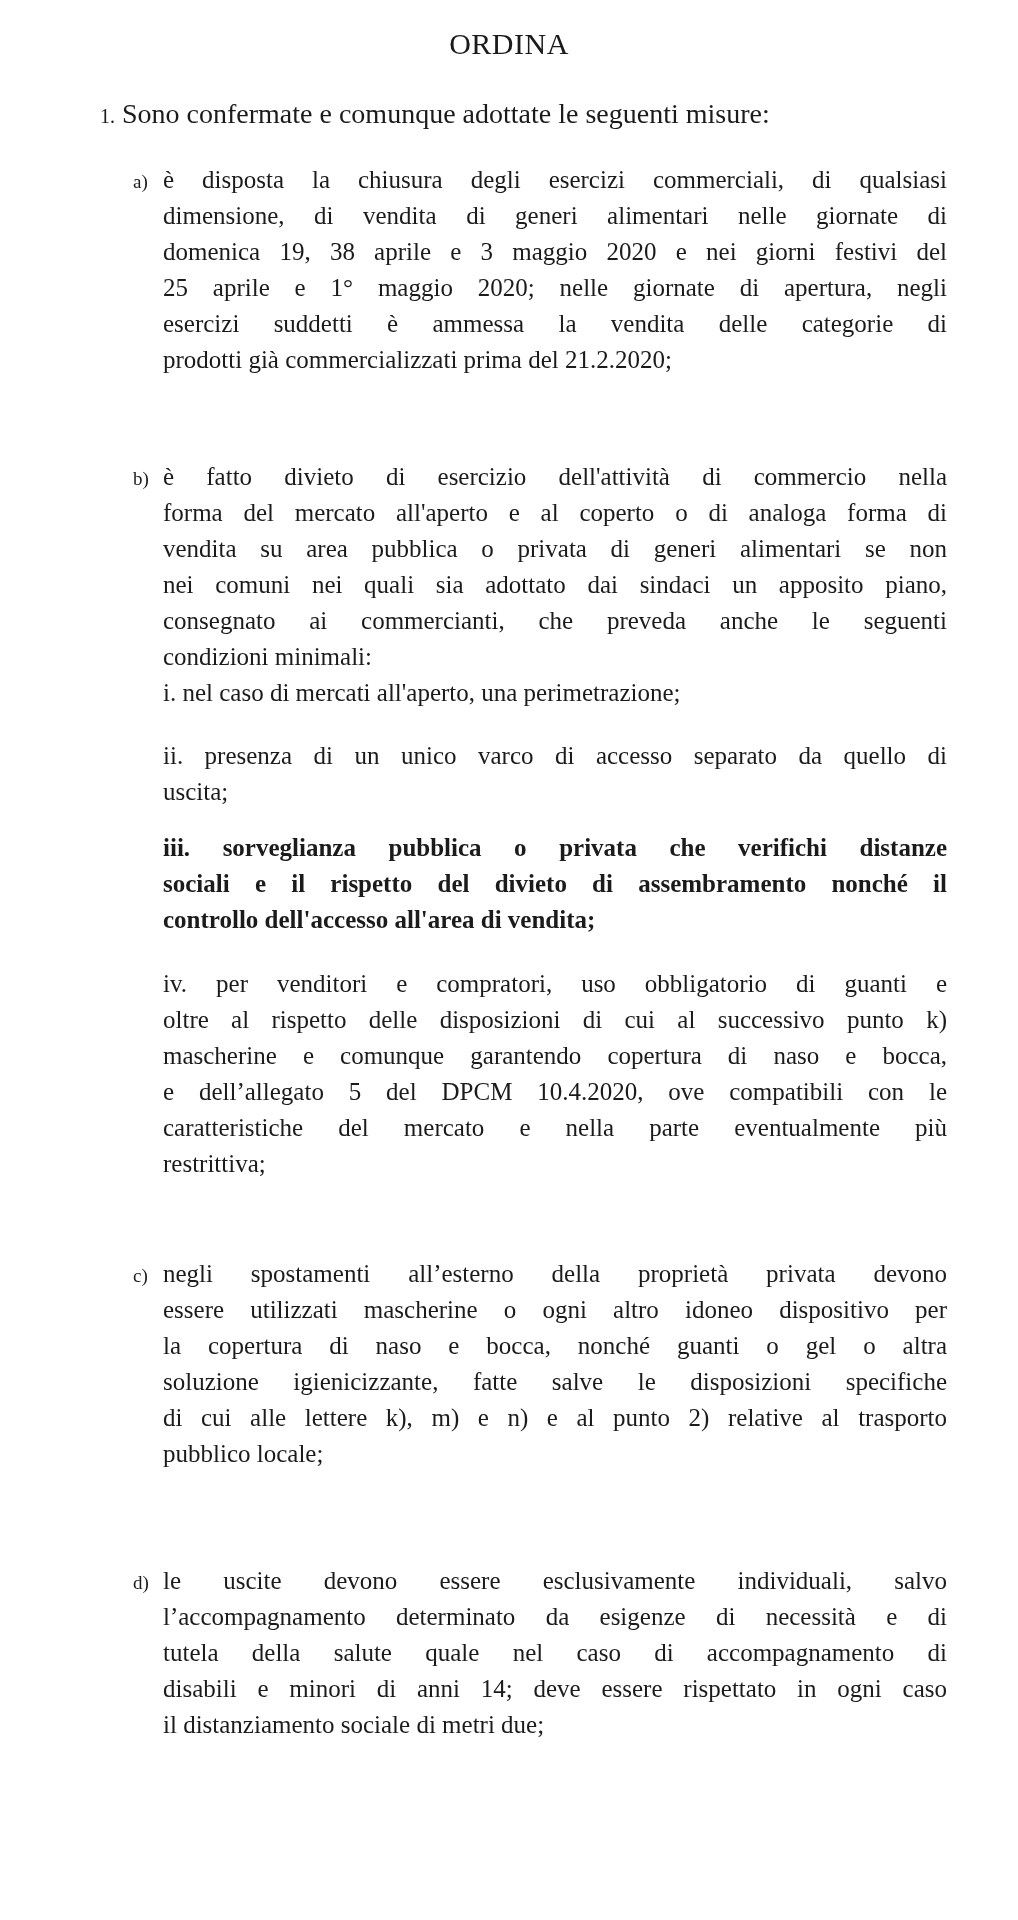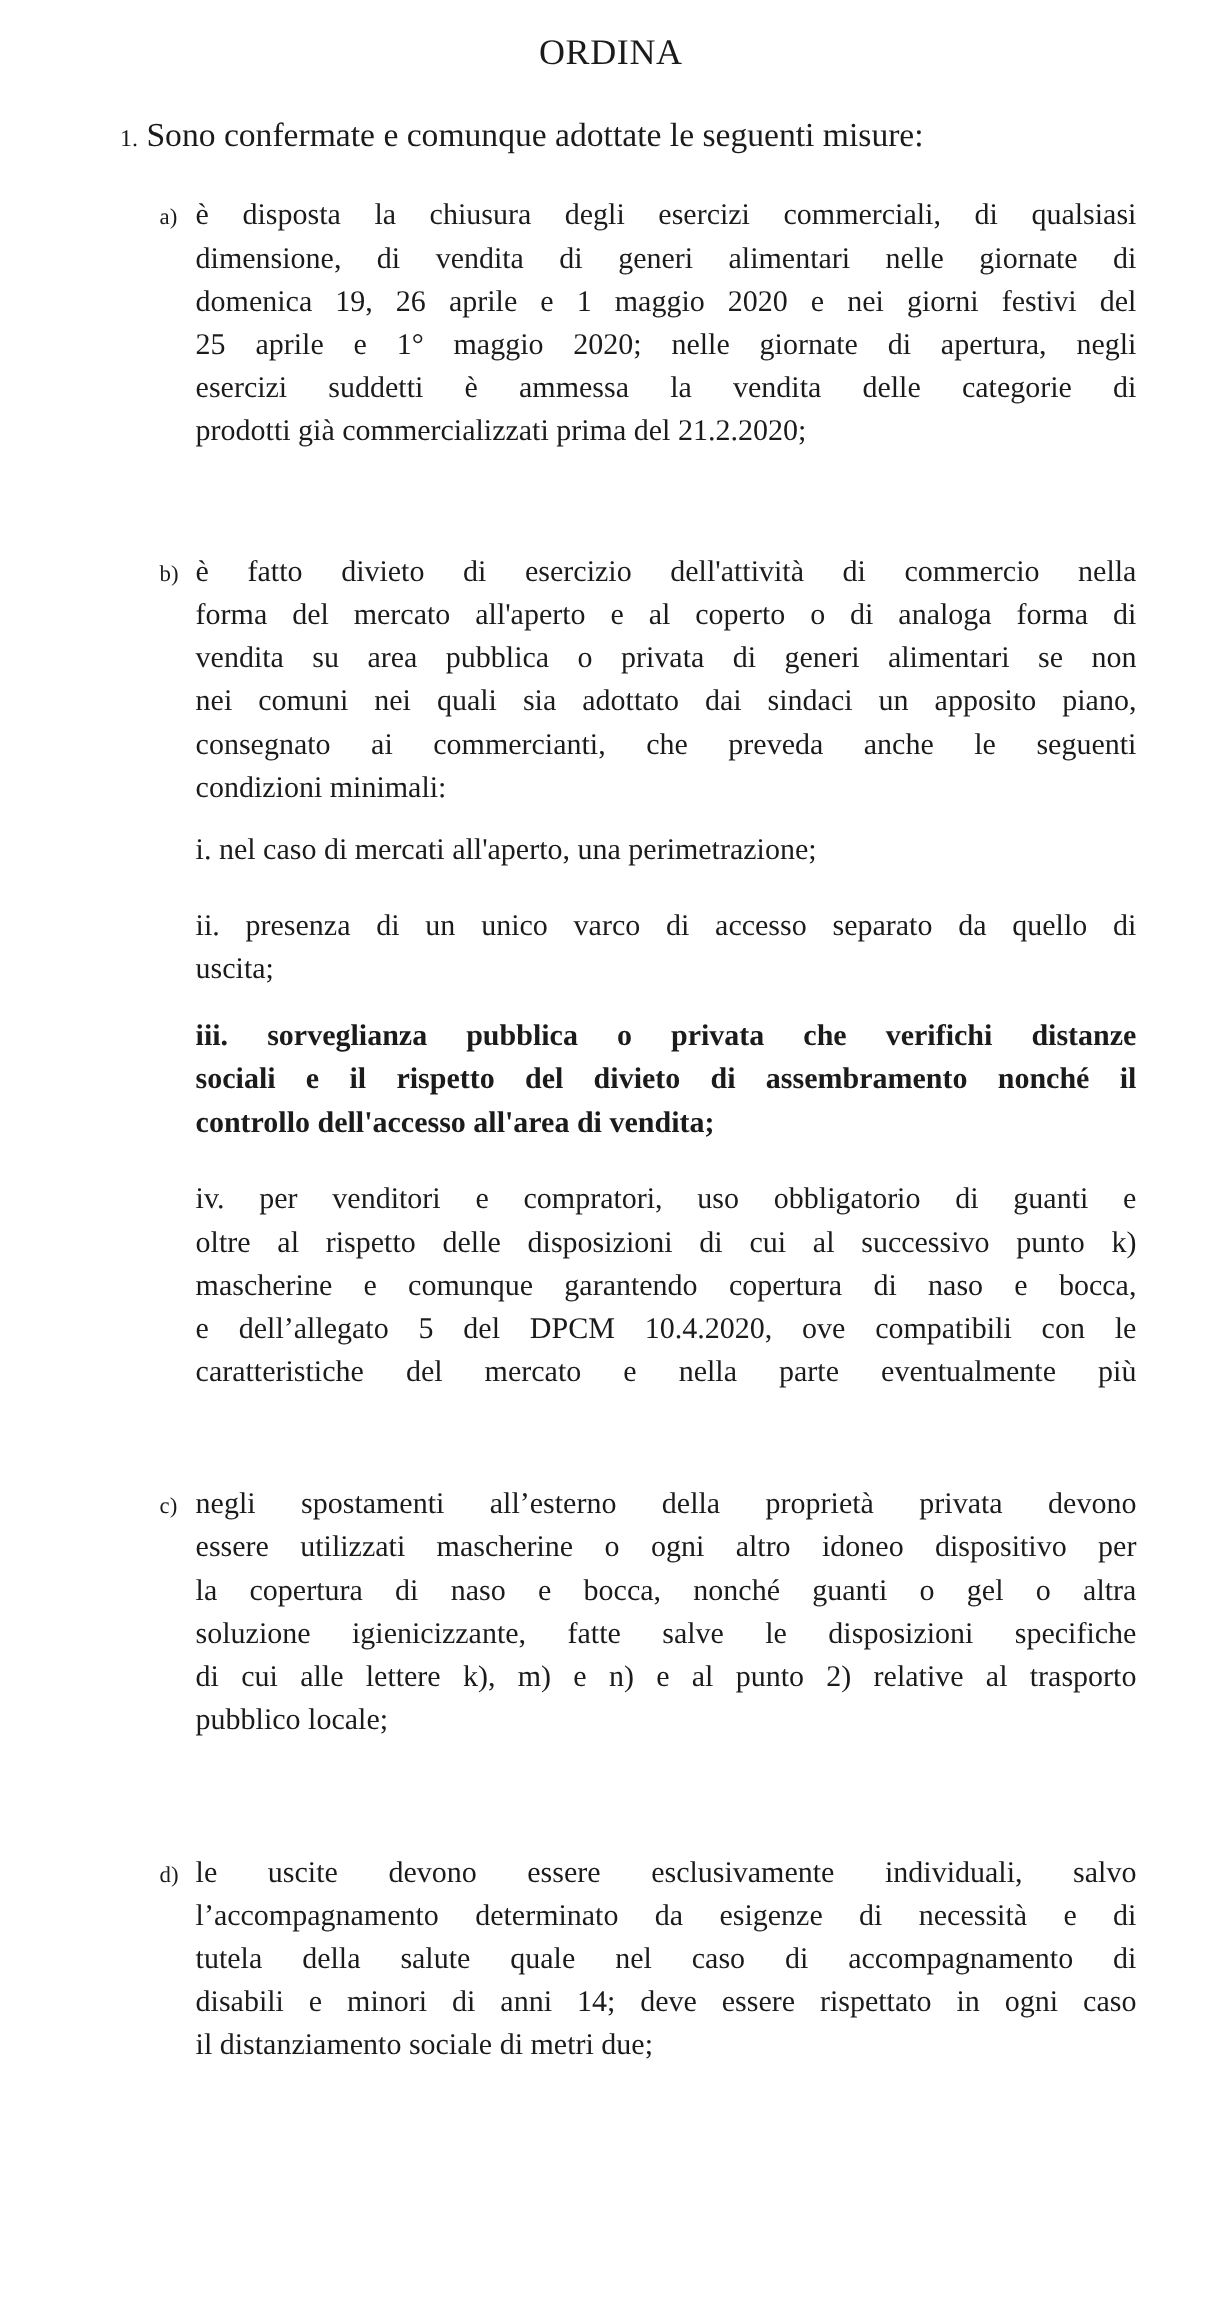--- a/index.html
+++ b/index.html
@@ -68,21 +68,21 @@
     white-space: nowrap;
   }
   .tline.jl {
     white-space: normal;
     text-align: justify;
     text-align-last: justify;
   }
   
   .items .item:nth-child(1) { margin-top: 27px; }  
   .items .item:nth-child(2) { margin-top: 81px; }  
-  .items .item:nth-child(3) { margin-top: 16px; }  
+  .items .item:nth-child(3) { }  
   .items .item:nth-child(4) { margin-top: 27px; align-items: center; }  
   .items .item:nth-child(5) { margin-top: 20px; font-weight: bold; }  
   .items .item:nth-child(6) { margin-top: 28px; }  
   .items .item:nth-child(7) { margin-top: 74px; }  
   .items .item:nth-child(8) { margin-top: 91px; }  
   .items .item:nth-child(9) { margin-top: 80px; }  
 </style>
 </head>
 <body>
 
@@ -93,21 +93,21 @@
     <span class="label">1.</span>
     <span class="intro-text">Sono confermate e comunque adottate le seguenti misure:</span>
   </div>
 
   <div class="items" id="items">
       <div class="item letter">
         <span class="label">a)</span>
         <div class="body">
           <div class="tline jl">è disposta la chiusura degli esercizi commerciali, di qualsiasi</div>
           <div class="tline jl">dimensione, di vendita di generi alimentari nelle giornate di</div>
-          <div class="tline jl">domenica 19, 26 aprile e 1 maggio 2020 e nei giorni festivi del</div>
+          <div class="tline jl">domenica 19, 38 aprile e 3 maggio 2020 e nei giorni festivi del</div>
           <div class="tline jl">25 aprile e 1° maggio 2020; nelle giornate di apertura, negli</div>
           <div class="tline jl">esercizi suddetti è ammessa la vendita delle categorie di</div>
           <div class="tline">prodotti già commercializzati prima del 21.2.2020;</div>
         </div>
       </div>
       <div class="item letter">
         <span class="label">b)</span>
         <div class="body">
           <div class="tline jl">è fatto divieto di esercizio dell'attività di commercio nella</div>
           <div class="tline jl">forma del mercato all'aperto e al coperto o di analoga forma di</div>
@@ -135,20 +135,21 @@
           <div class="tline">controllo dell'accesso all'area di vendita;</div>
         </div>
       </div>
       <div class="item sub">
         <div class="body">
           <div class="tline jl">iv. per venditori e compratori, uso obbligatorio di guanti e</div>
           <div class="tline jl">oltre al rispetto delle disposizioni di cui al successivo punto k)</div>
           <div class="tline jl">mascherine e comunque garantendo copertura di naso e bocca,</div>
           <div class="tline jl">e dell’allegato 5 del DPCM 10.4.2020, ove compatibili con le</div>
           <div class="tline jl">caratteristiche del mercato e nella parte eventualmente più</div>
+          <div class="tline">restrittiva;</div>
         </div>
       </div>
       <div class="item letter">
         <span class="label">c)</span>
         <div class="body">
           <div class="tline jl">negli spostamenti all’esterno della proprietà privata devono</div>
           <div class="tline jl">essere utilizzati mascherine o ogni altro idoneo dispositivo per</div>
           <div class="tline jl">la copertura di naso e bocca, nonché guanti o gel o altra</div>
           <div class="tline jl">soluzione igienicizzante, fatte salve le disposizioni specifiche</div>
           <div class="tline jl">di cui alle lettere k), m) e n) e al punto 2) relative al trasporto</div>

